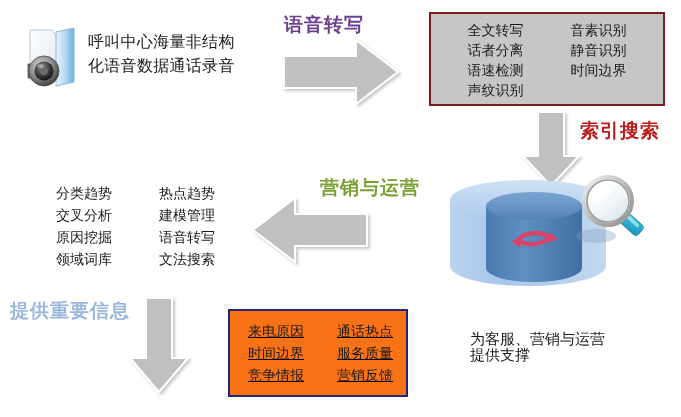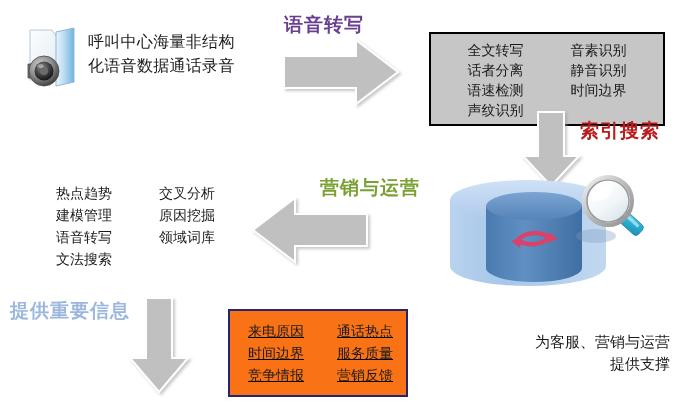--- a/index.html
+++ b/index.html
@@ -48,23 +48,22 @@
   .arrow-right-1 { left: 282px; top: 38px; }
   .arrow-down-1  { left: 519px; top: 110px; }
   .arrow-left-1  { left: 241px; top: 196px; }
   .arrow-down-2  { left: 126px; top: 296px; }
 
   
   .panel-gray {
     left: 429px; top: 12px;
     width: 236px; height: 94px;
     background: #c6c6c6;
-    border: 2px solid #000000;
+    border: 2px solid #7f1d1d;
     box-sizing: border-box;
-    margin-top: 20px;
   }
   .panel-gray .grid {
     display: grid;
     grid-template-columns: 1fr 1fr;
     column-gap: 10px;
     row-gap: 0px;
     padding: 6px 18px 0 18px;
   }
   .panel-gray .cell {
     font-size: 14px;
@@ -110,24 +109,23 @@
     line-height: 22px;
     color: #1a1a1a;
     white-space: nowrap;
   }
 
   
   .support-text {
     left: 470px; top: 331px;
     width: 200px;
     font-size: 15px;
-    line-height: 22px;
+    line-height: 16px;
     color: #1a1a1a;
     white-space: pre-line;
-    text-align: right;
   }
 
   
   .db-wrap { left: 446px; top: 178px; width: 200px; height: 115px; }
   .magnifier { left: 578px; top: 173px; width: 74px; height: 68px; }
 </style>
 </head>
 <body>
 
 <div id="canvas">
@@ -290,20 +288,21 @@
         <filter id="ashadow3" x="-25%" y="-25%" width="160%" height="160%">
           <feDropShadow dx="2" dy="2" stdDeviation="1.6" flood-color="#9a9a9a" flood-opacity="0.55"></feDropShadow>
         </filter>
       </defs>
       <path d="M126,18 L54,18 L54,2 L12,34 L54,66 L54,50 L126,50 Z" fill="#c0c0c0" stroke="#ffffff" stroke-width="2" filter="url(#ashadow3)"></path>
     </svg>
   </div>
 
   <div class="abs list-analytics">
     <div class="grid">
+      <div class="cell">分类趋势</div>
       <div class="cell">热点趋势</div>
       <div class="cell">交叉分析</div>
       <div class="cell">建模管理</div>
       <div class="cell">原因挖掘</div>
       <div class="cell">语音转写</div>
       <div class="cell">领域词库</div>
       <div class="cell">文法搜索</div>
     </div>
   </div>
 

